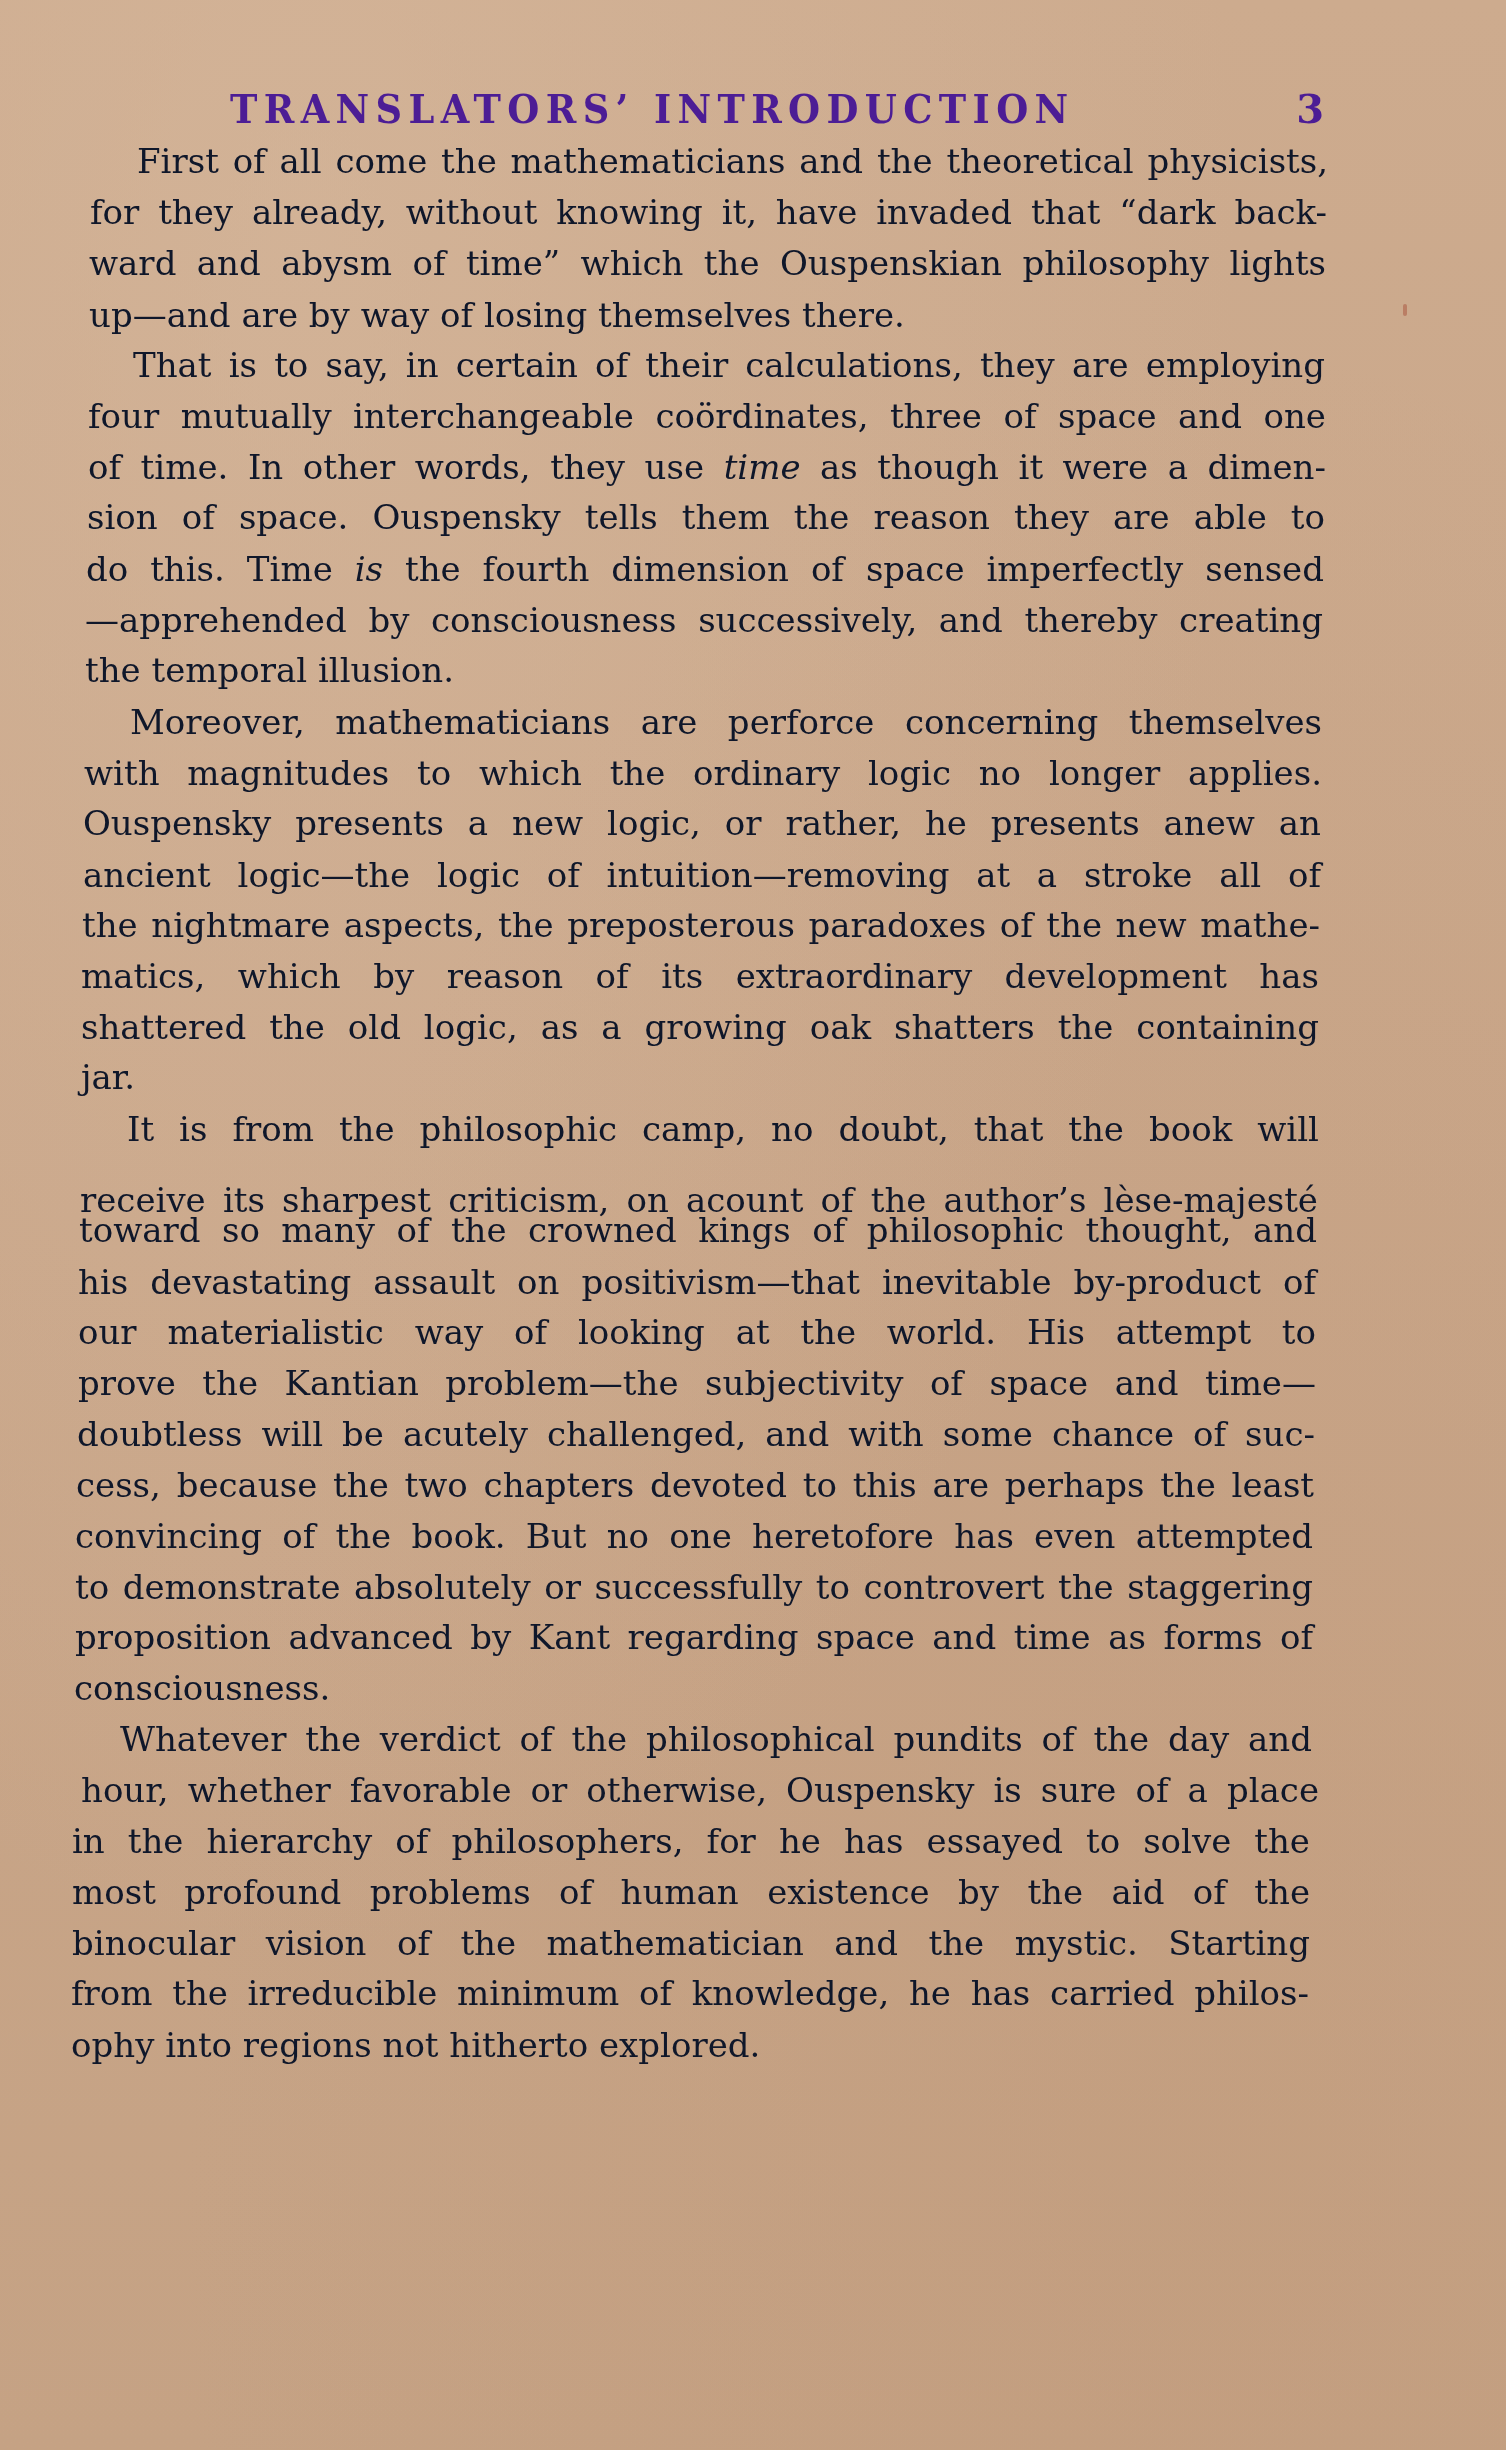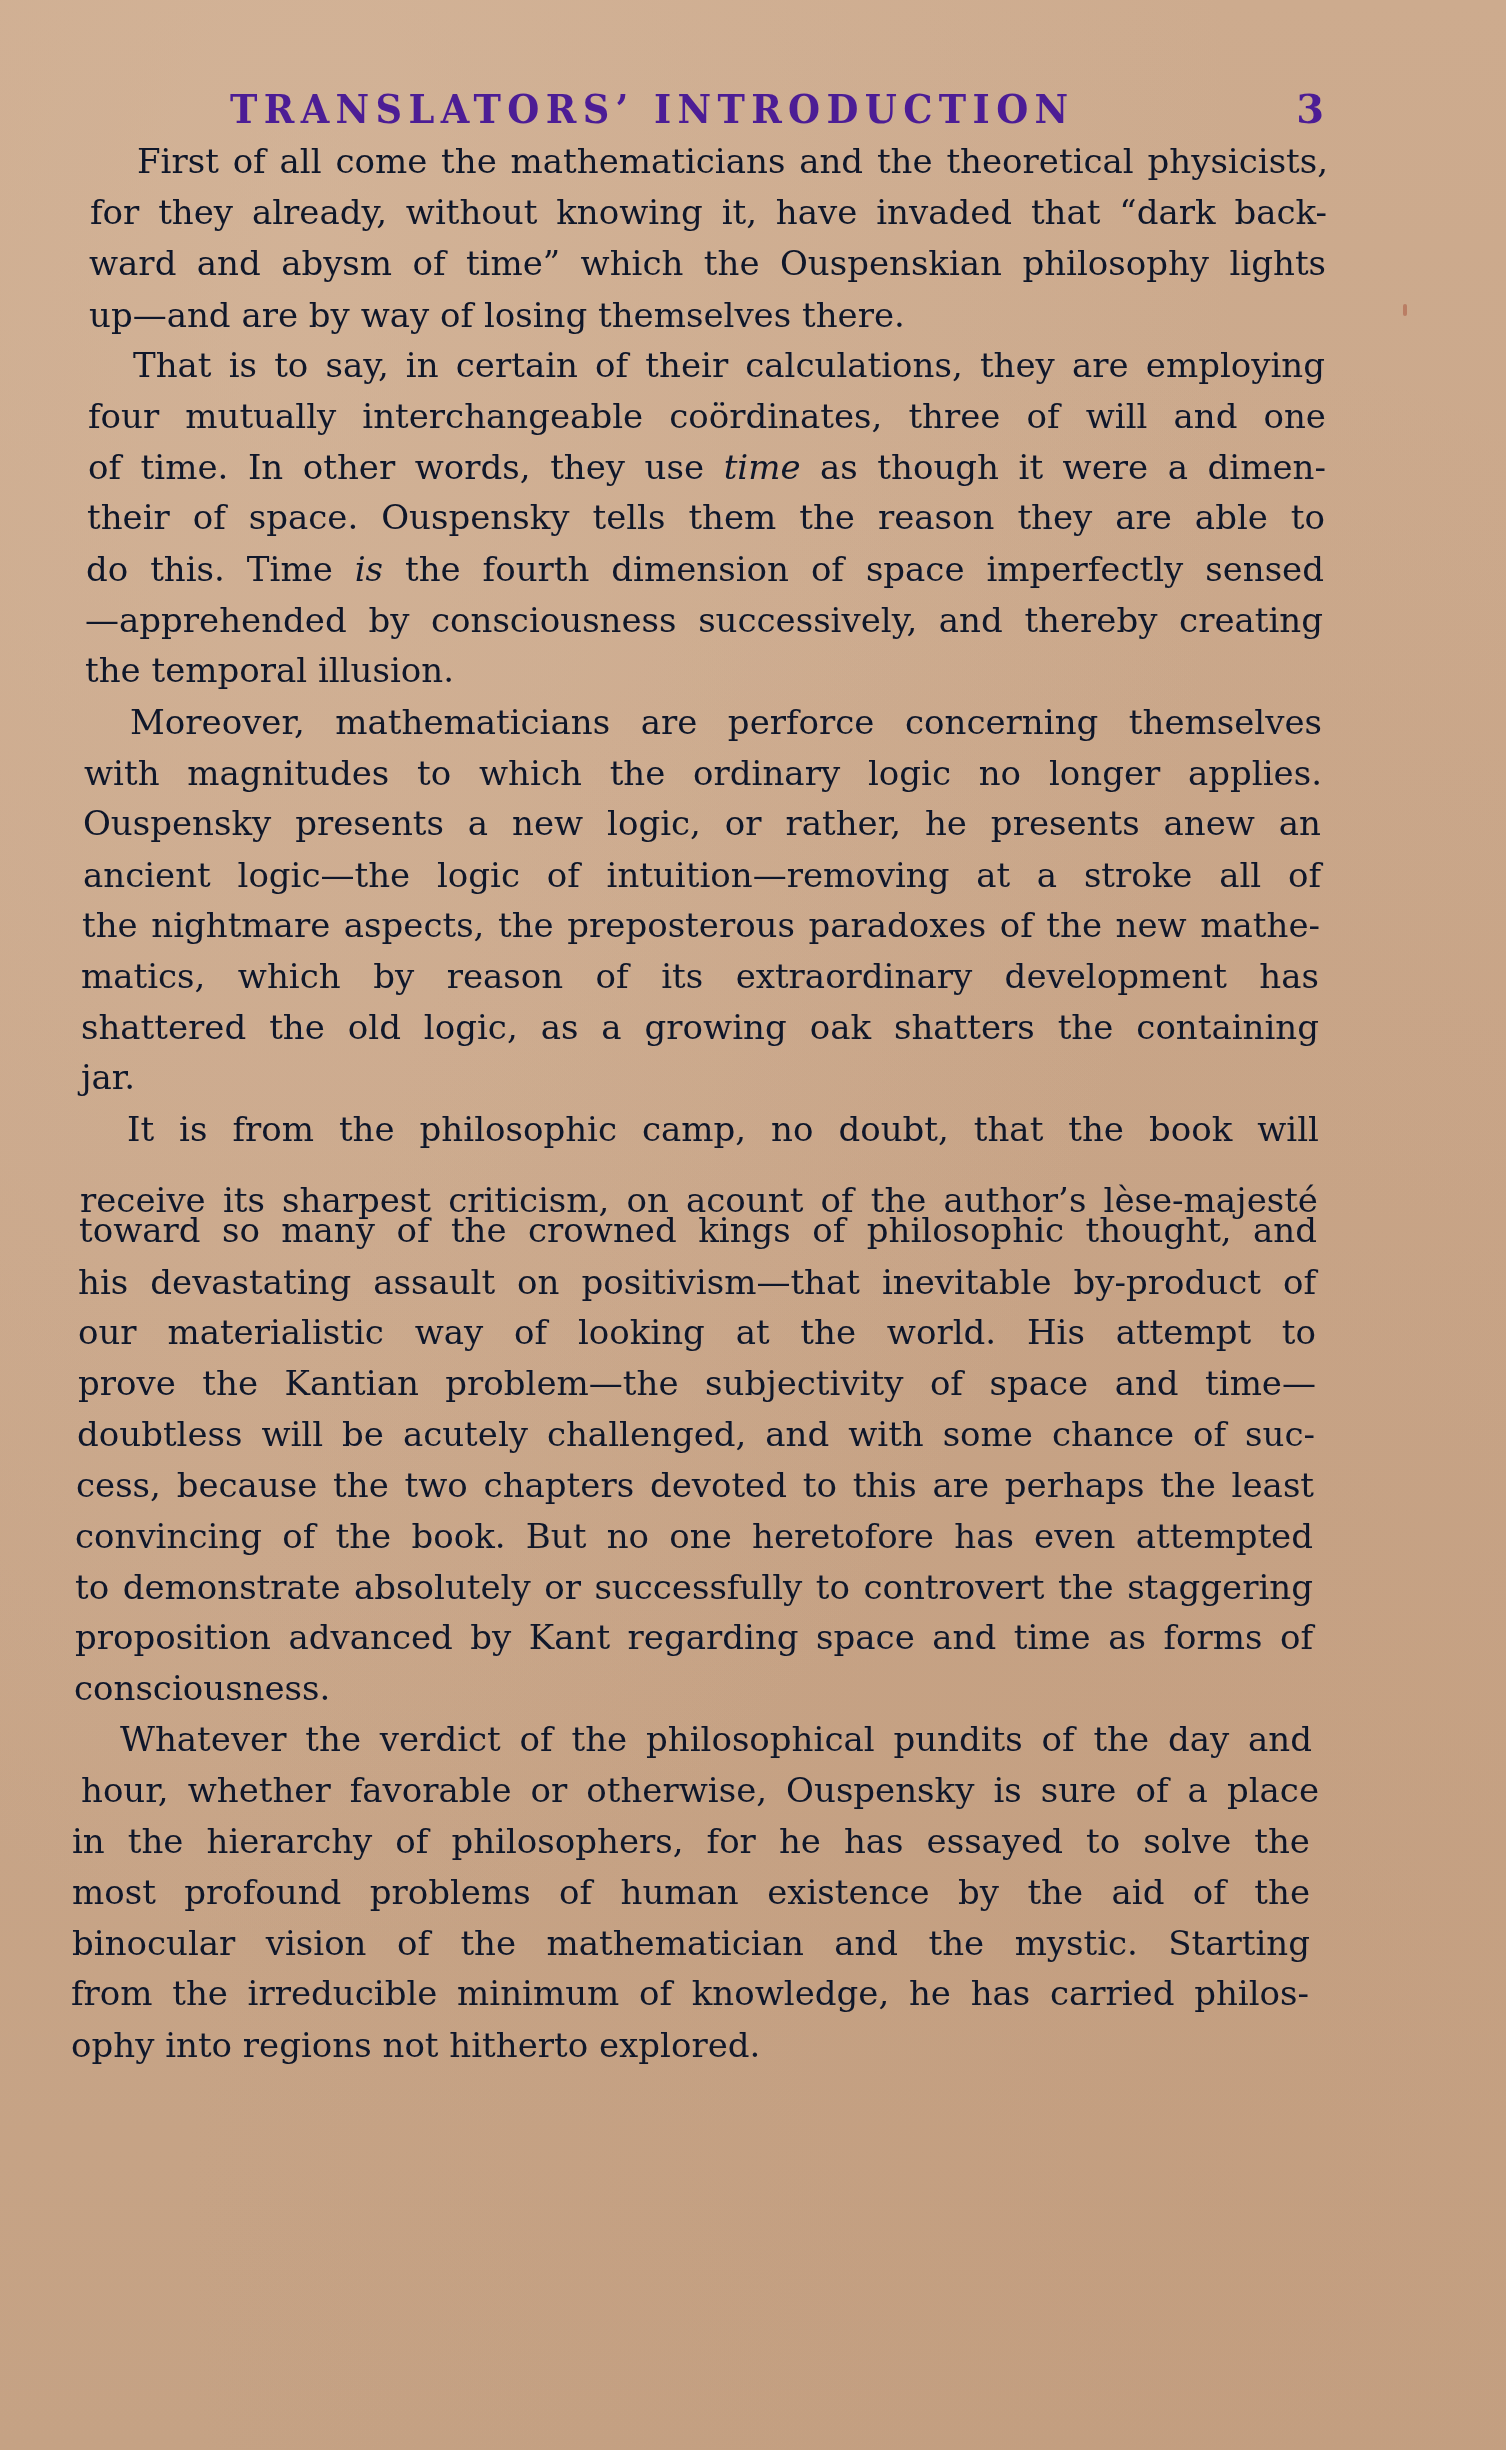--- a/index.html
+++ b/index.html
@@ -101,23 +101,23 @@
 
   <div>
     <div class="line" style="top:138px;left:129px;width:1191px;">First of all come the mathematicians and the theoretical physicists,</div>
     <div class="line" style="top:189px;left:82px;width:1237px;">for they already, without knowing it, have invaded that “dark back-</div>
     <div class="line" style="top:240px;left:81px;width:1237px;">ward and abysm of time” which the Ouspenskian philosophy lights</div>
     <div class="line last" style="top:292px;left:81px;width:1237px;">up—and are by way of losing themselves there.</div>
   </div>
 
   <div>
     <div class="line" style="top:342px;left:125px;width:1192px;">That is to say, in certain of their calculations, they are employing</div>
-    <div class="line" style="top:393px;left:80px;width:1238px;">four mutually interchangeable coördinates, three of will and one</div>
+    <div class="line" style="top:393px;left:80px;width:1238px;">four mutually interchangeable coördinates, three of space and one</div>
     <div class="line" style="top:444px;left:80px;width:1238px;"><span>of time.  In other words, they use </span><em>time</em><span> as though it were a dimen-</span></div>
-    <div class="line" style="top:494px;left:79px;width:1238px;">their of space.  Ouspensky tells them the reason they are able to</div>
+    <div class="line" style="top:494px;left:79px;width:1238px;">sion of space.  Ouspensky tells them the reason they are able to</div>
     <div class="line" style="top:546px;left:78px;width:1238px;"><span>do this.  Time </span><em>is</em><span> the fourth dimension of space imperfectly sensed</span></div>
     <div class="line" style="top:597px;left:77px;width:1238px;">—apprehended by consciousness successively, and thereby creating</div>
     <div class="line last" style="top:647px;left:77px;width:1238px;">the temporal illusion.</div>
   </div>
 
   <div>
     <div class="line" style="top:699px;left:122px;width:1192px;">Moreover, mathematicians are perforce concerning themselves</div>
     <div class="line" style="top:750px;left:76px;width:1238px;">with magnitudes to which the ordinary logic no longer applies.</div>
     <div class="line" style="top:800px;left:75px;width:1238px;">Ouspensky presents a new logic, or rather, he presents anew an</div>
     <div class="line" style="top:852px;left:75px;width:1238px;">ancient logic—the logic of intuition—removing at a stroke all of</div>

